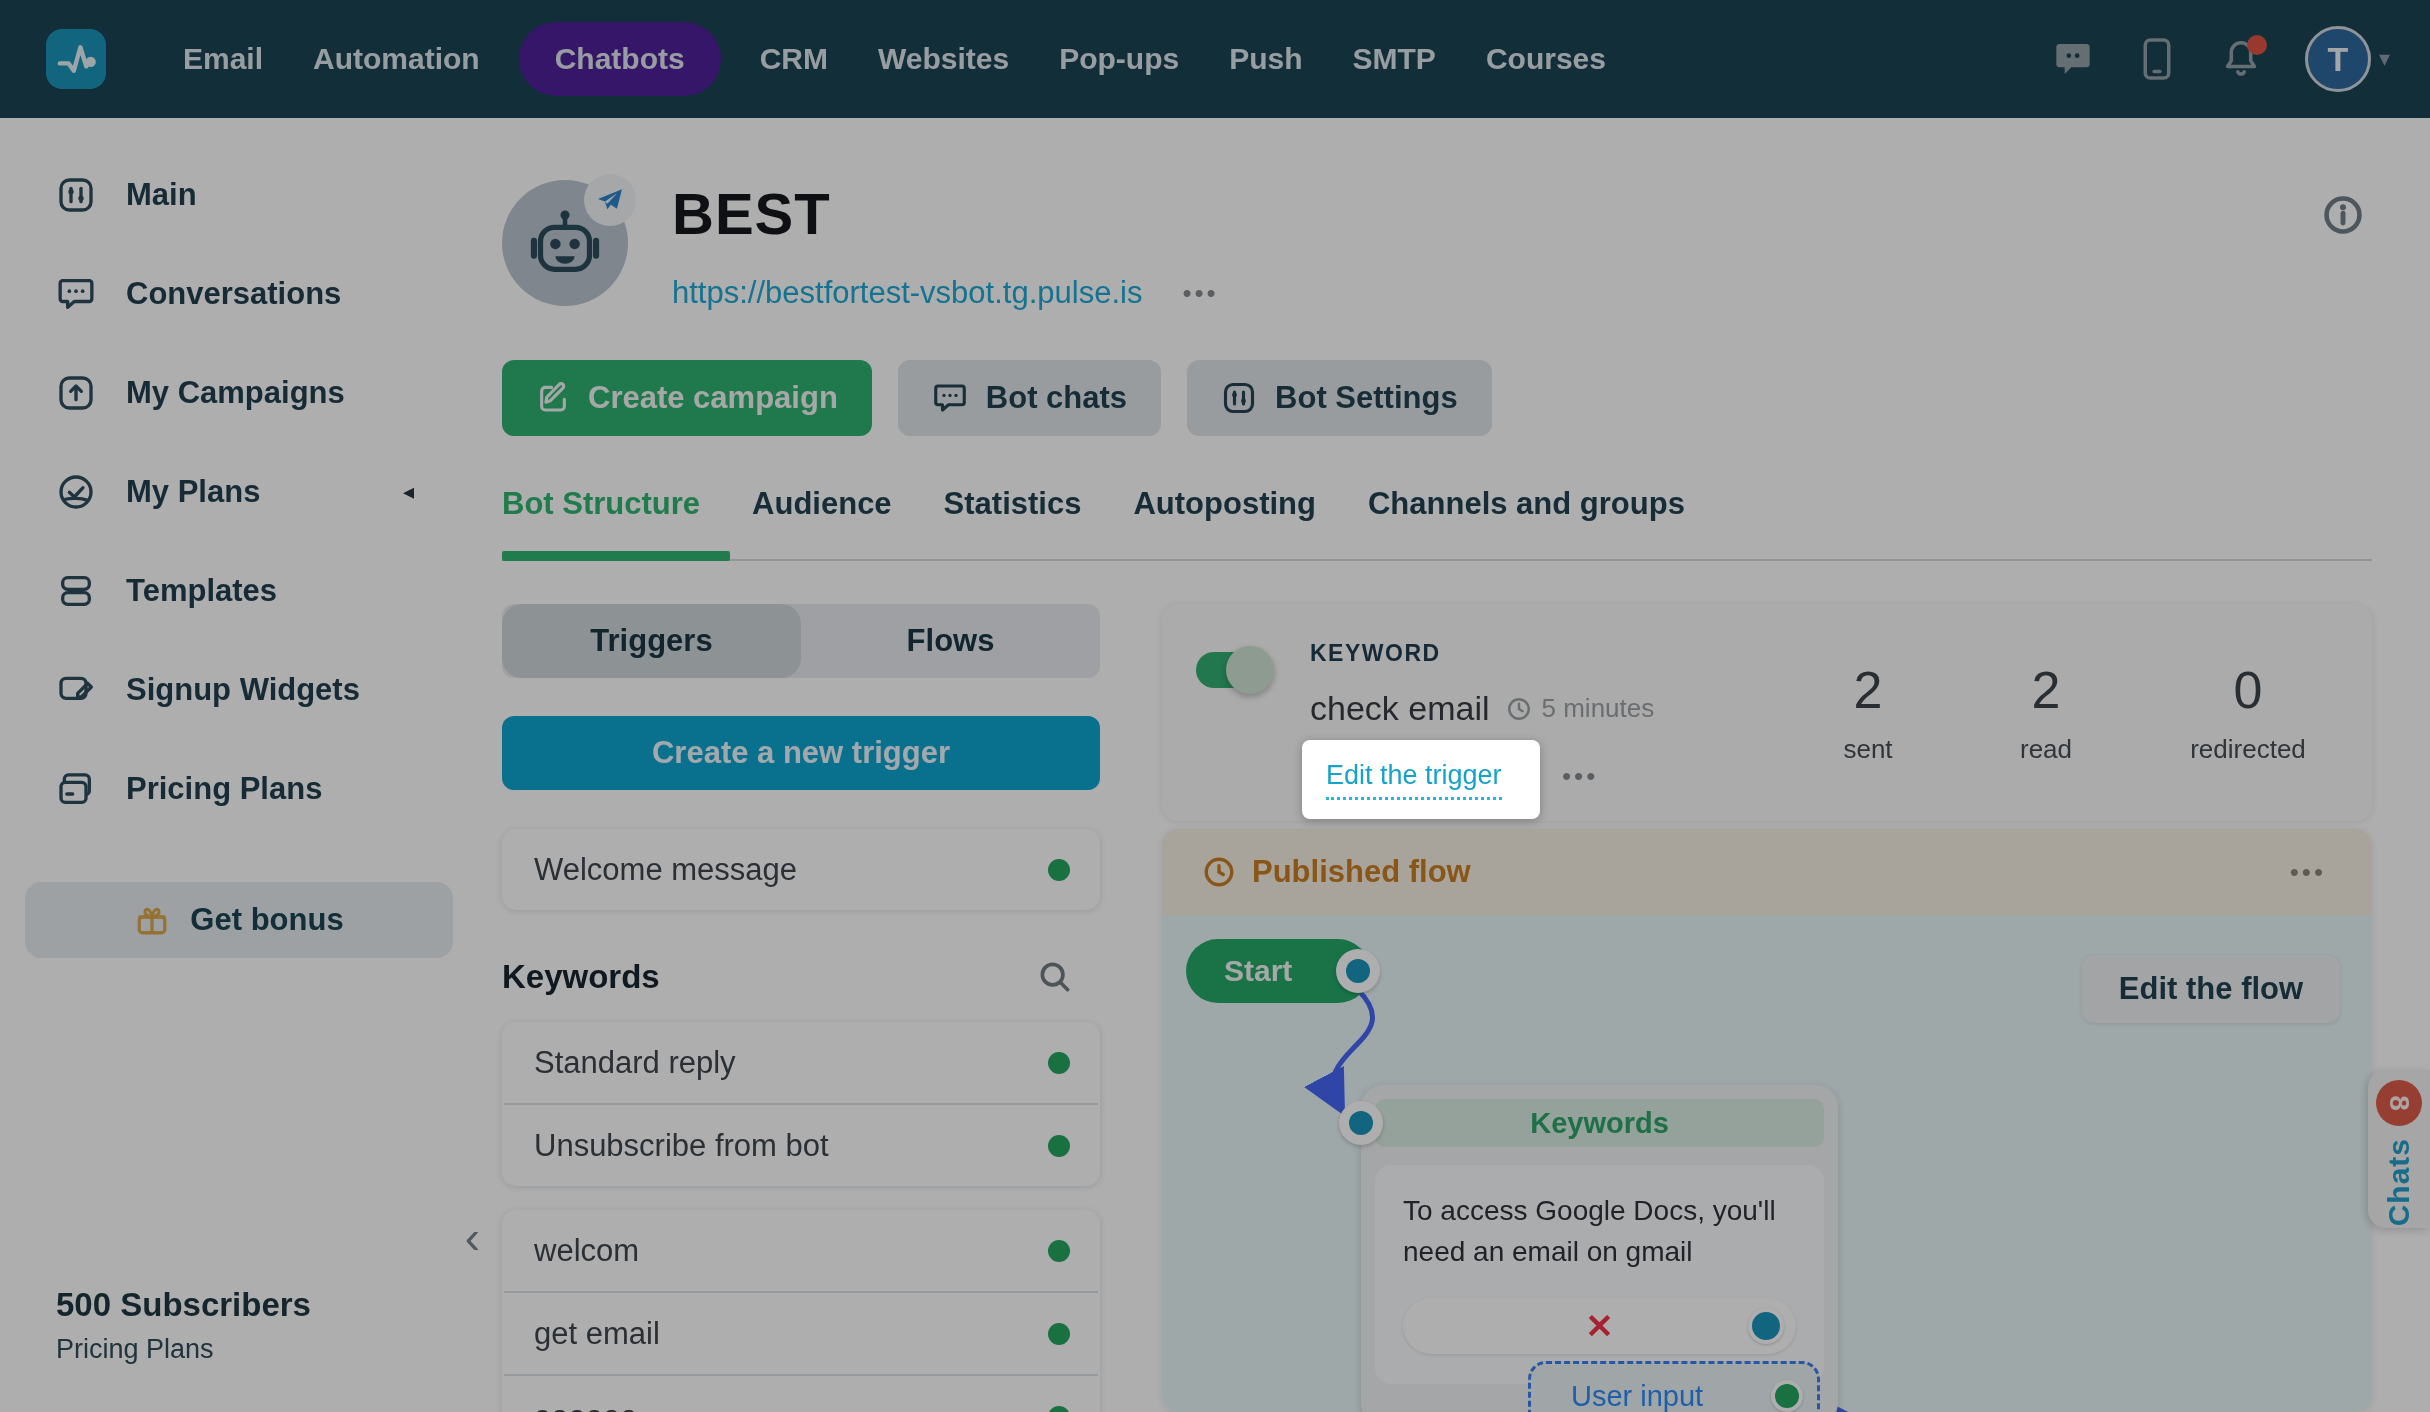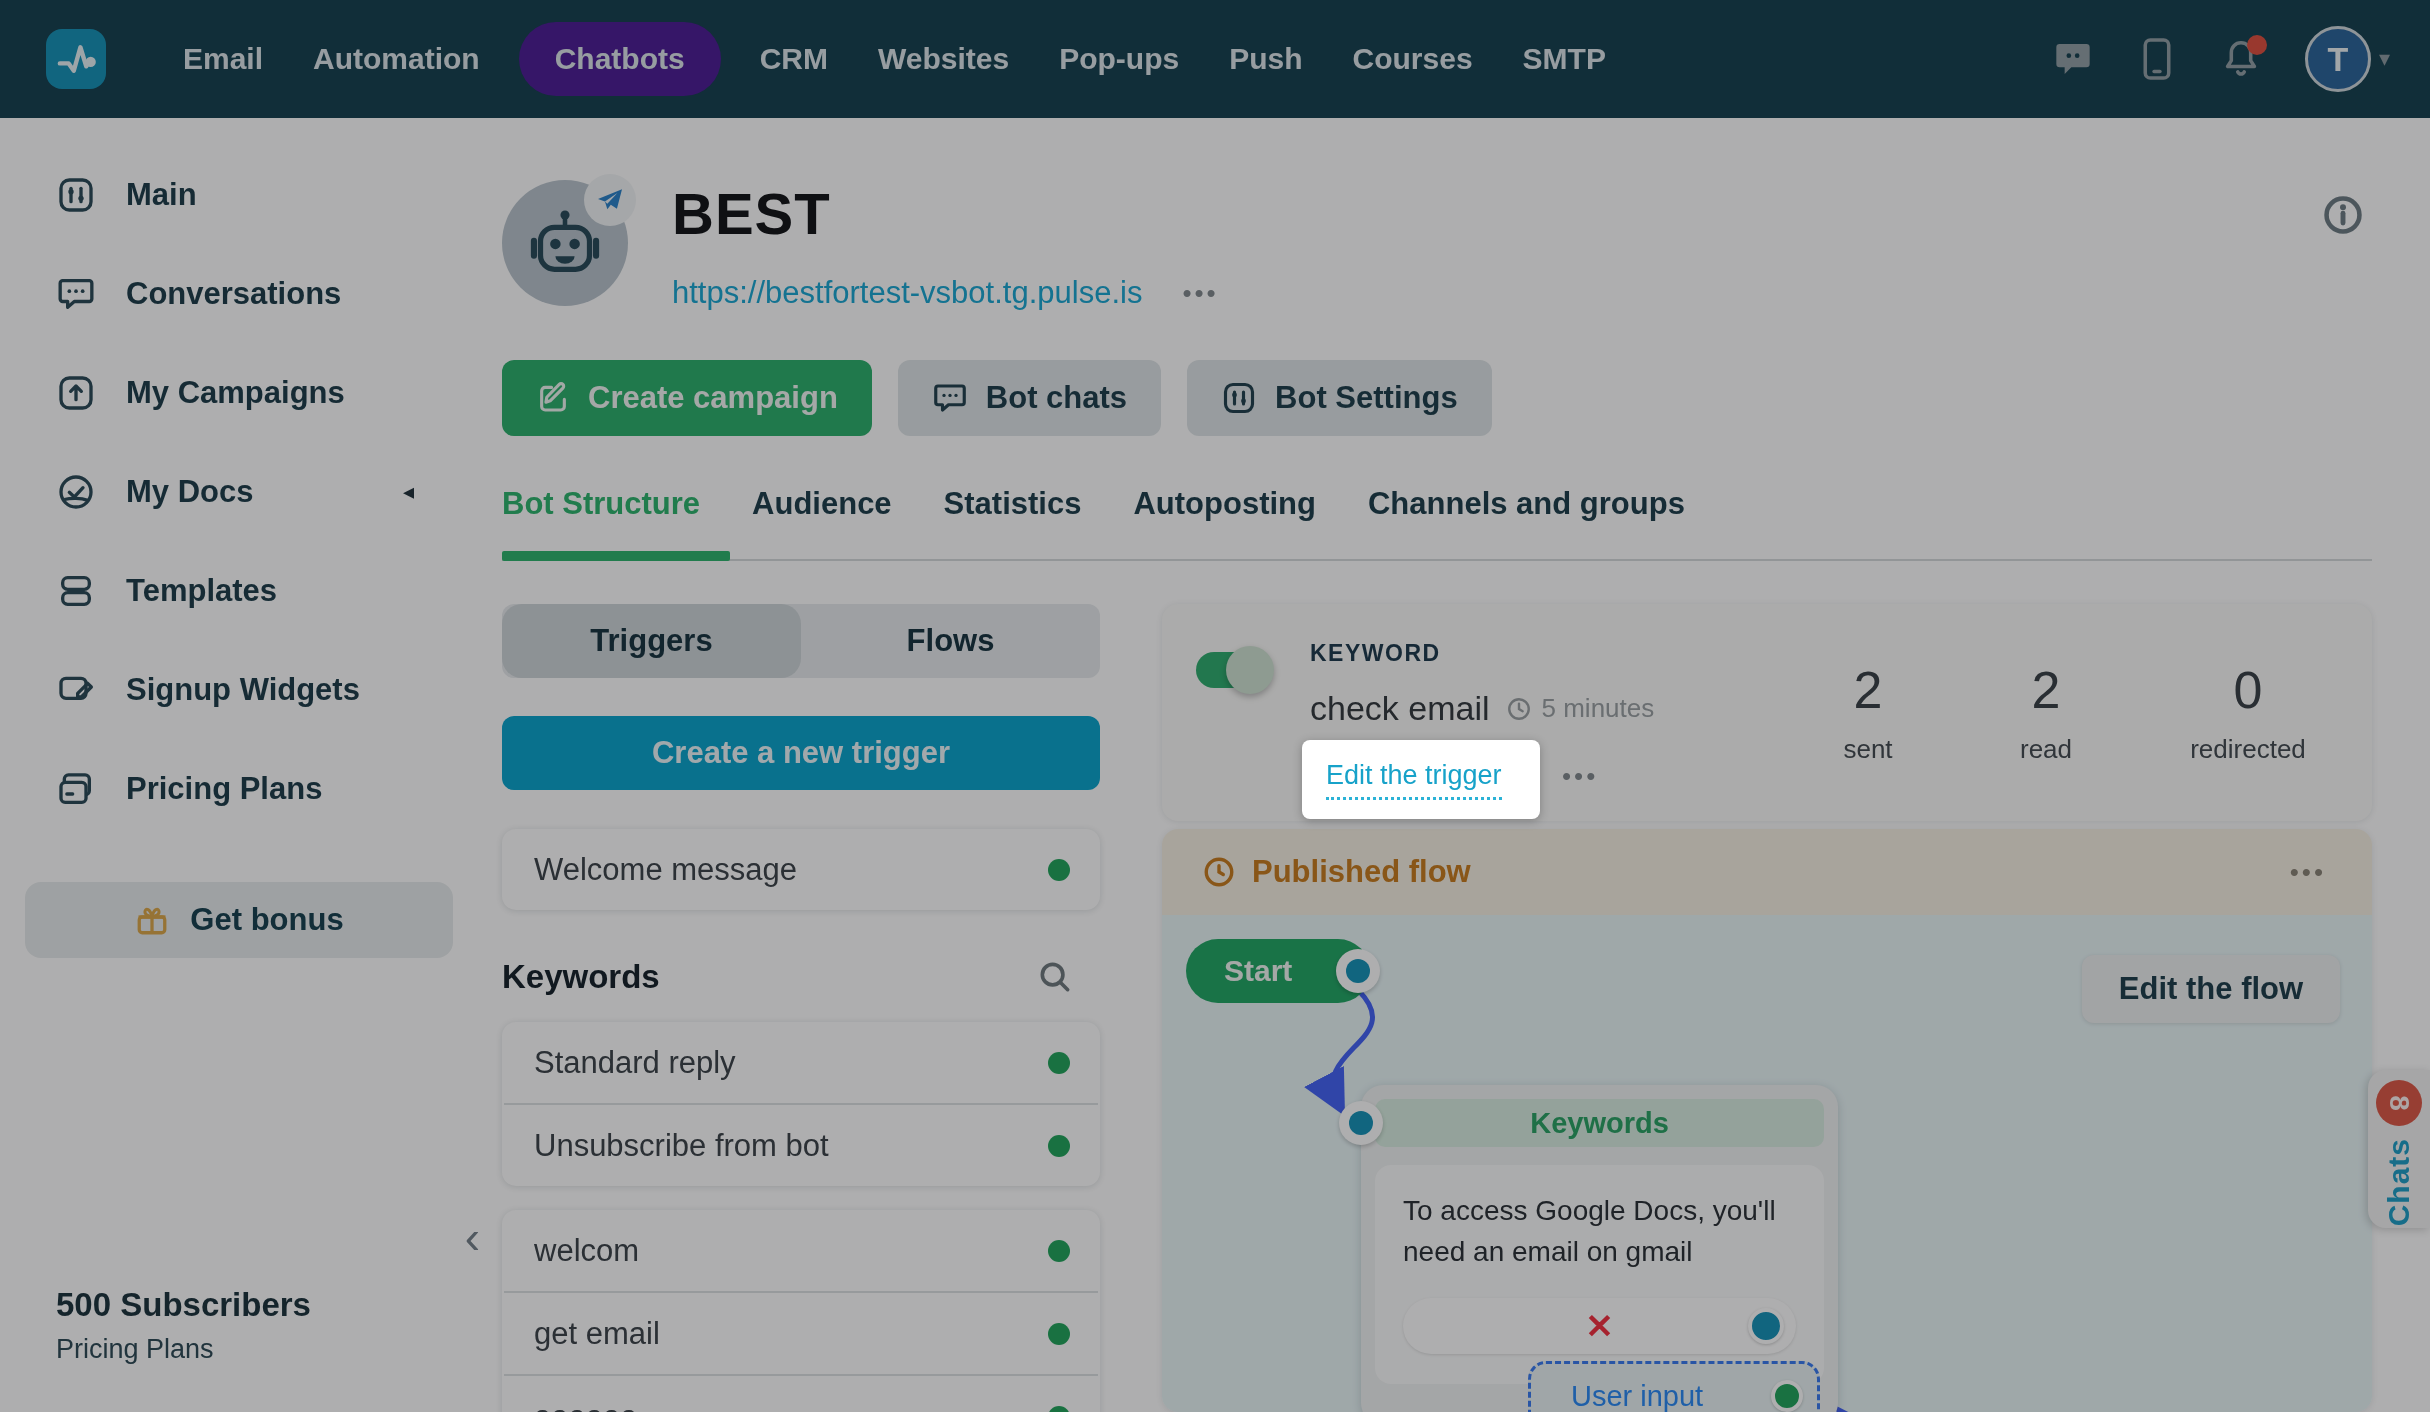--- a/index.html
+++ b/index.html
@@ -142,22 +142,22 @@
       </svg>
     </div>
     <nav class="nav-items">
       <div class="nav-item">Email</div>
       <div class="nav-item">Automation</div>
       <div class="nav-item active">Chatbots</div>
       <div class="nav-item">CRM</div>
       <div class="nav-item">Websites</div>
       <div class="nav-item">Pop-ups</div>
       <div class="nav-item">Push</div>
+      <div class="nav-item">SMTP</div>
       <div class="nav-item">Courses</div>
-      <div class="nav-item">SMTP</div>
     </nav>
     <div class="nav-right">
       <div class="nav-icon">
         <svg width="40" height="40" viewBox="0 0 24 24">
             <path d="M4 3h16a2 2 0 0 1 2 2v10a2 2 0 0 1-2 2h-9l-4 4v-4H4a2 2 0 0 1-2-2V5a2 2 0 0 1 2-2z" fill="#93a0a6"></path>
             <circle cx="9.5" cy="10" r="1.4" fill="#16404f"></circle>
             <circle cx="14.5" cy="10" r="1.4" fill="#16404f"></circle>
           </svg>
       </div>
       <div class="nav-icon">
@@ -207,21 +207,21 @@
             <path d="M12 16V8 M8.8 11 12 7.8 15.2 11" fill="none" stroke="#2b4a57" stroke-width="2" stroke-linecap="round" stroke-linejoin="round"></path>
           </svg>
         <span class="lbl">My Campaigns</span>
       </div>
       <div class="side-item">
         <svg width="40" height="40" viewBox="0 0 24 24">
             <circle cx="12" cy="12" r="9" fill="none" stroke="#2b4a57" stroke-width="2"></circle>
             <path d="M8 12.2 11 15 16.2 9.4" fill="none" stroke="#2b4a57" stroke-width="2" stroke-linecap="round" stroke-linejoin="round"></path>
             <path d="M5 16.5c4-1 10-1 14 .5" fill="none" stroke="#2b4a57" stroke-width="2"></path>
           </svg>
-        <span class="lbl">My Docs</span>
+        <span class="lbl">My Plans</span>
         <span class="side-caret">◂</span>
       </div>
       <div class="side-item">
         <svg width="40" height="40" viewBox="0 0 24 24">
             <rect x="4" y="4" width="16" height="7" rx="3" fill="none" stroke="#2b4a57" stroke-width="2"></rect>
             <rect x="4" y="13" width="16" height="7" rx="3" fill="none" stroke="#2b4a57" stroke-width="2"></rect>
           </svg>
         <span class="lbl">Templates</span>
       </div>
       <div class="side-item">

